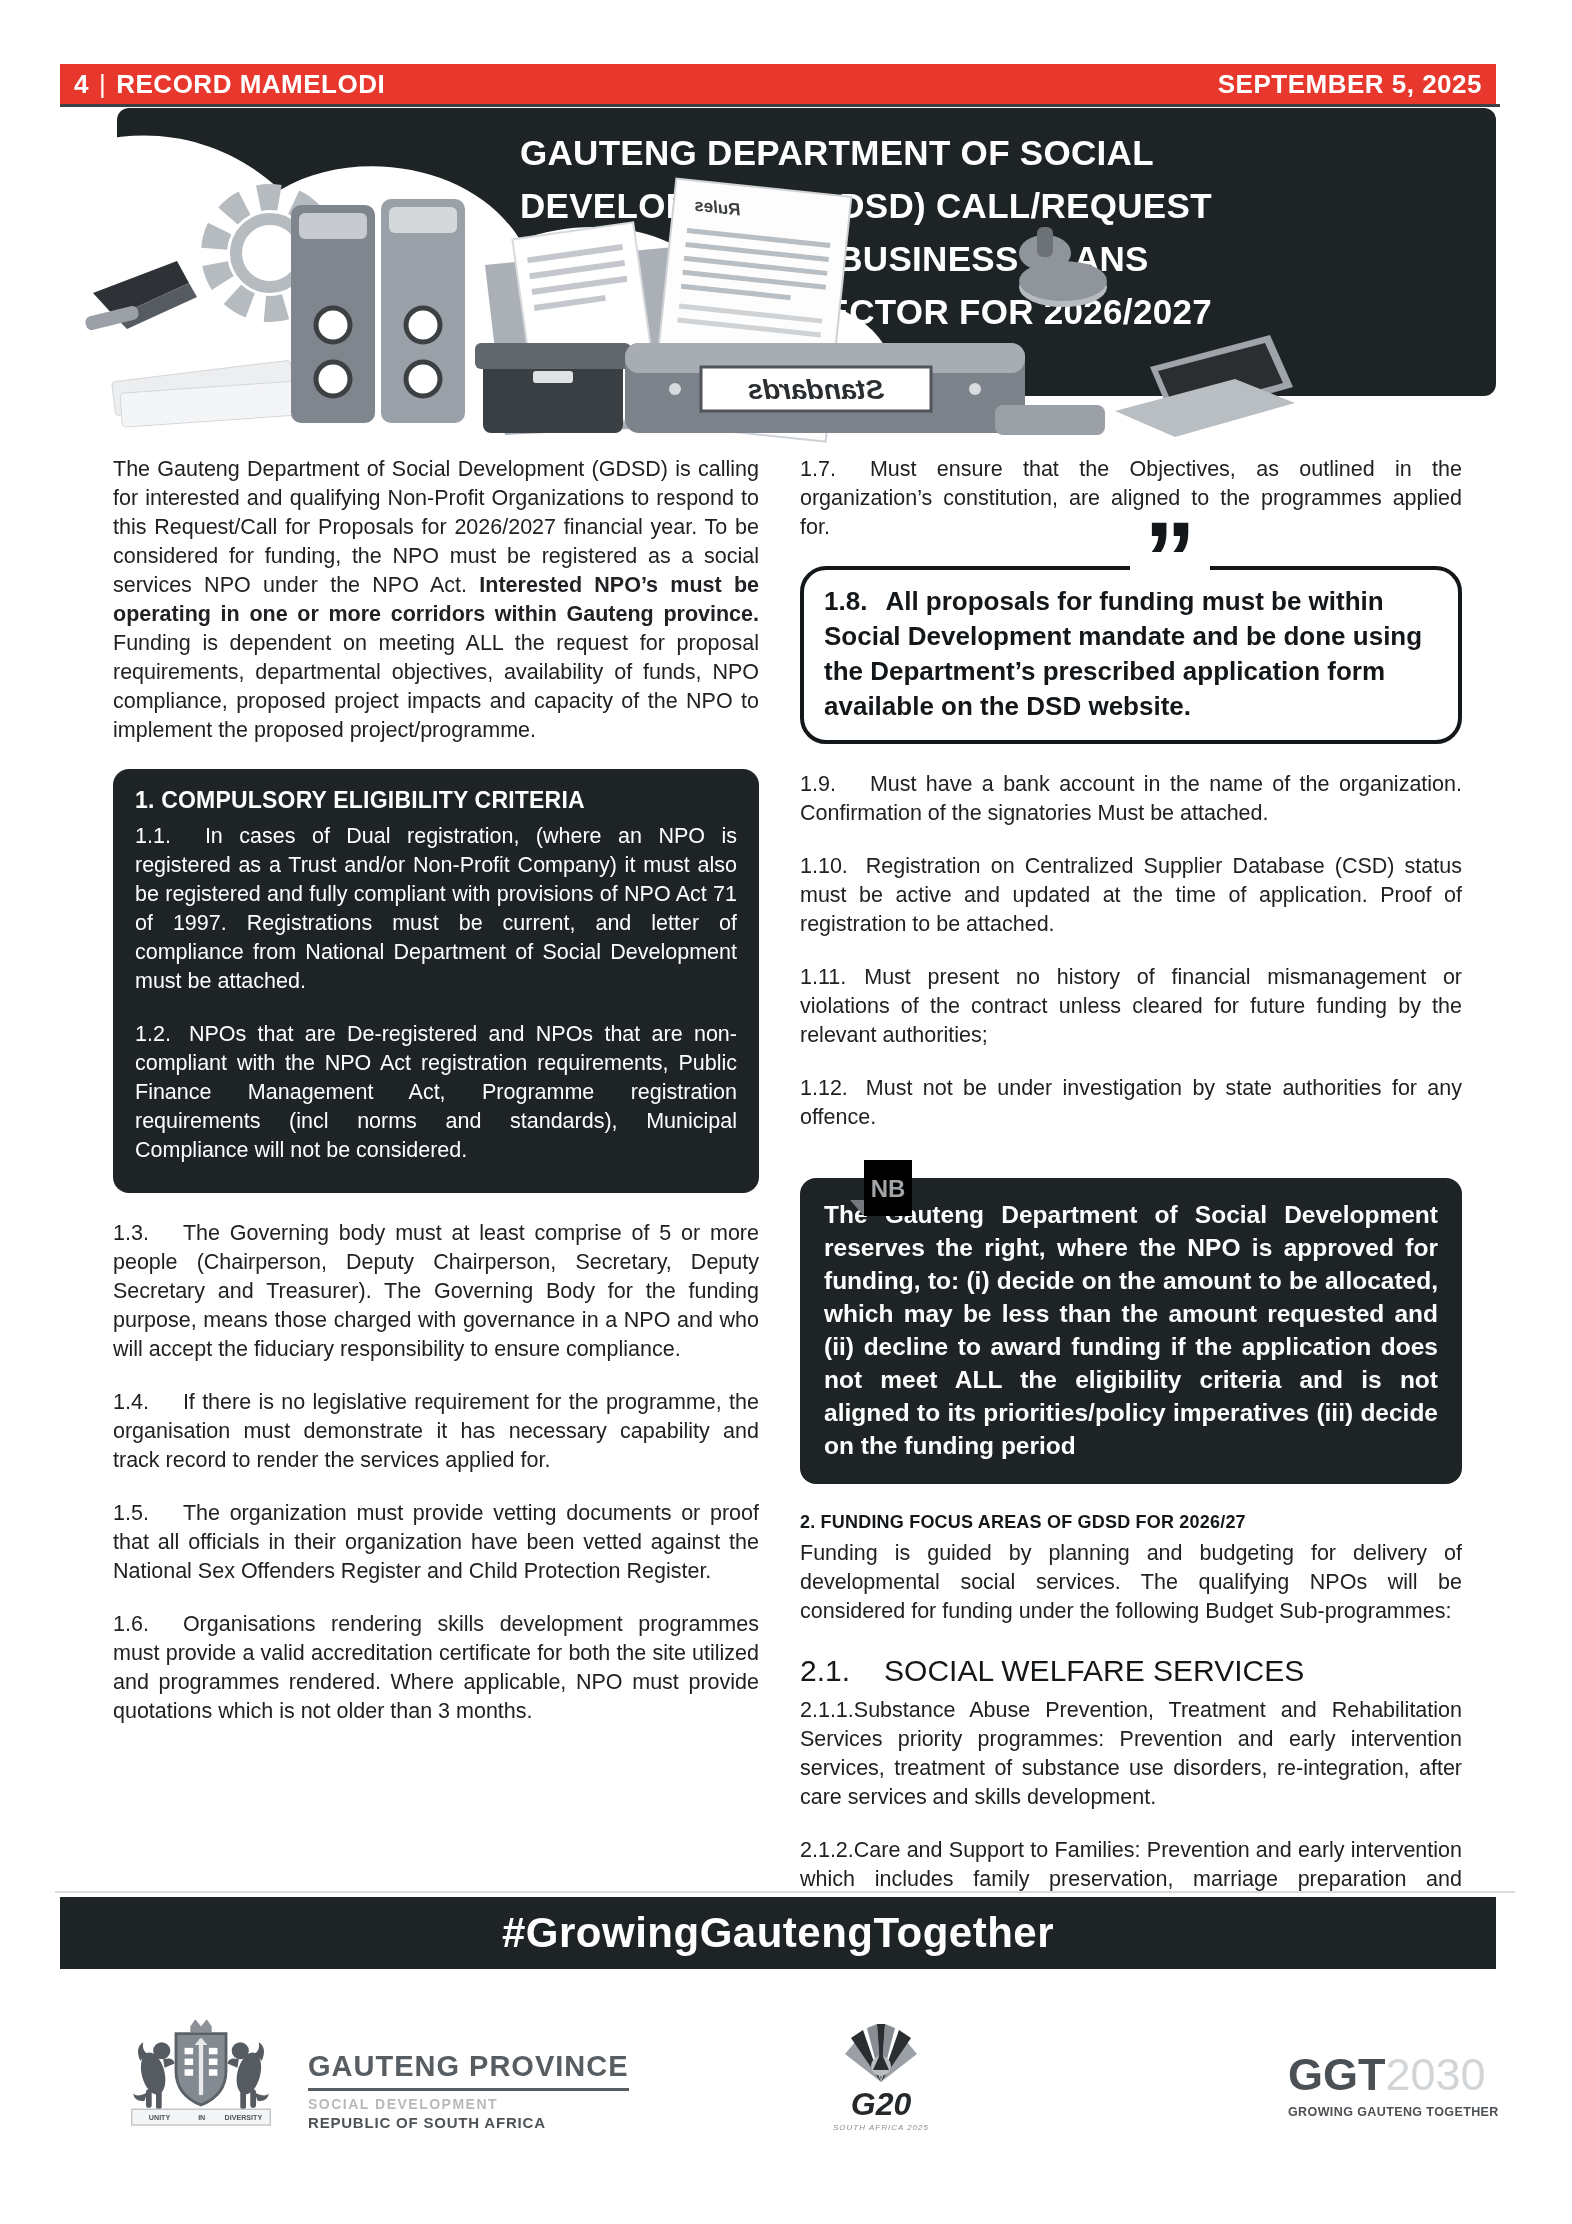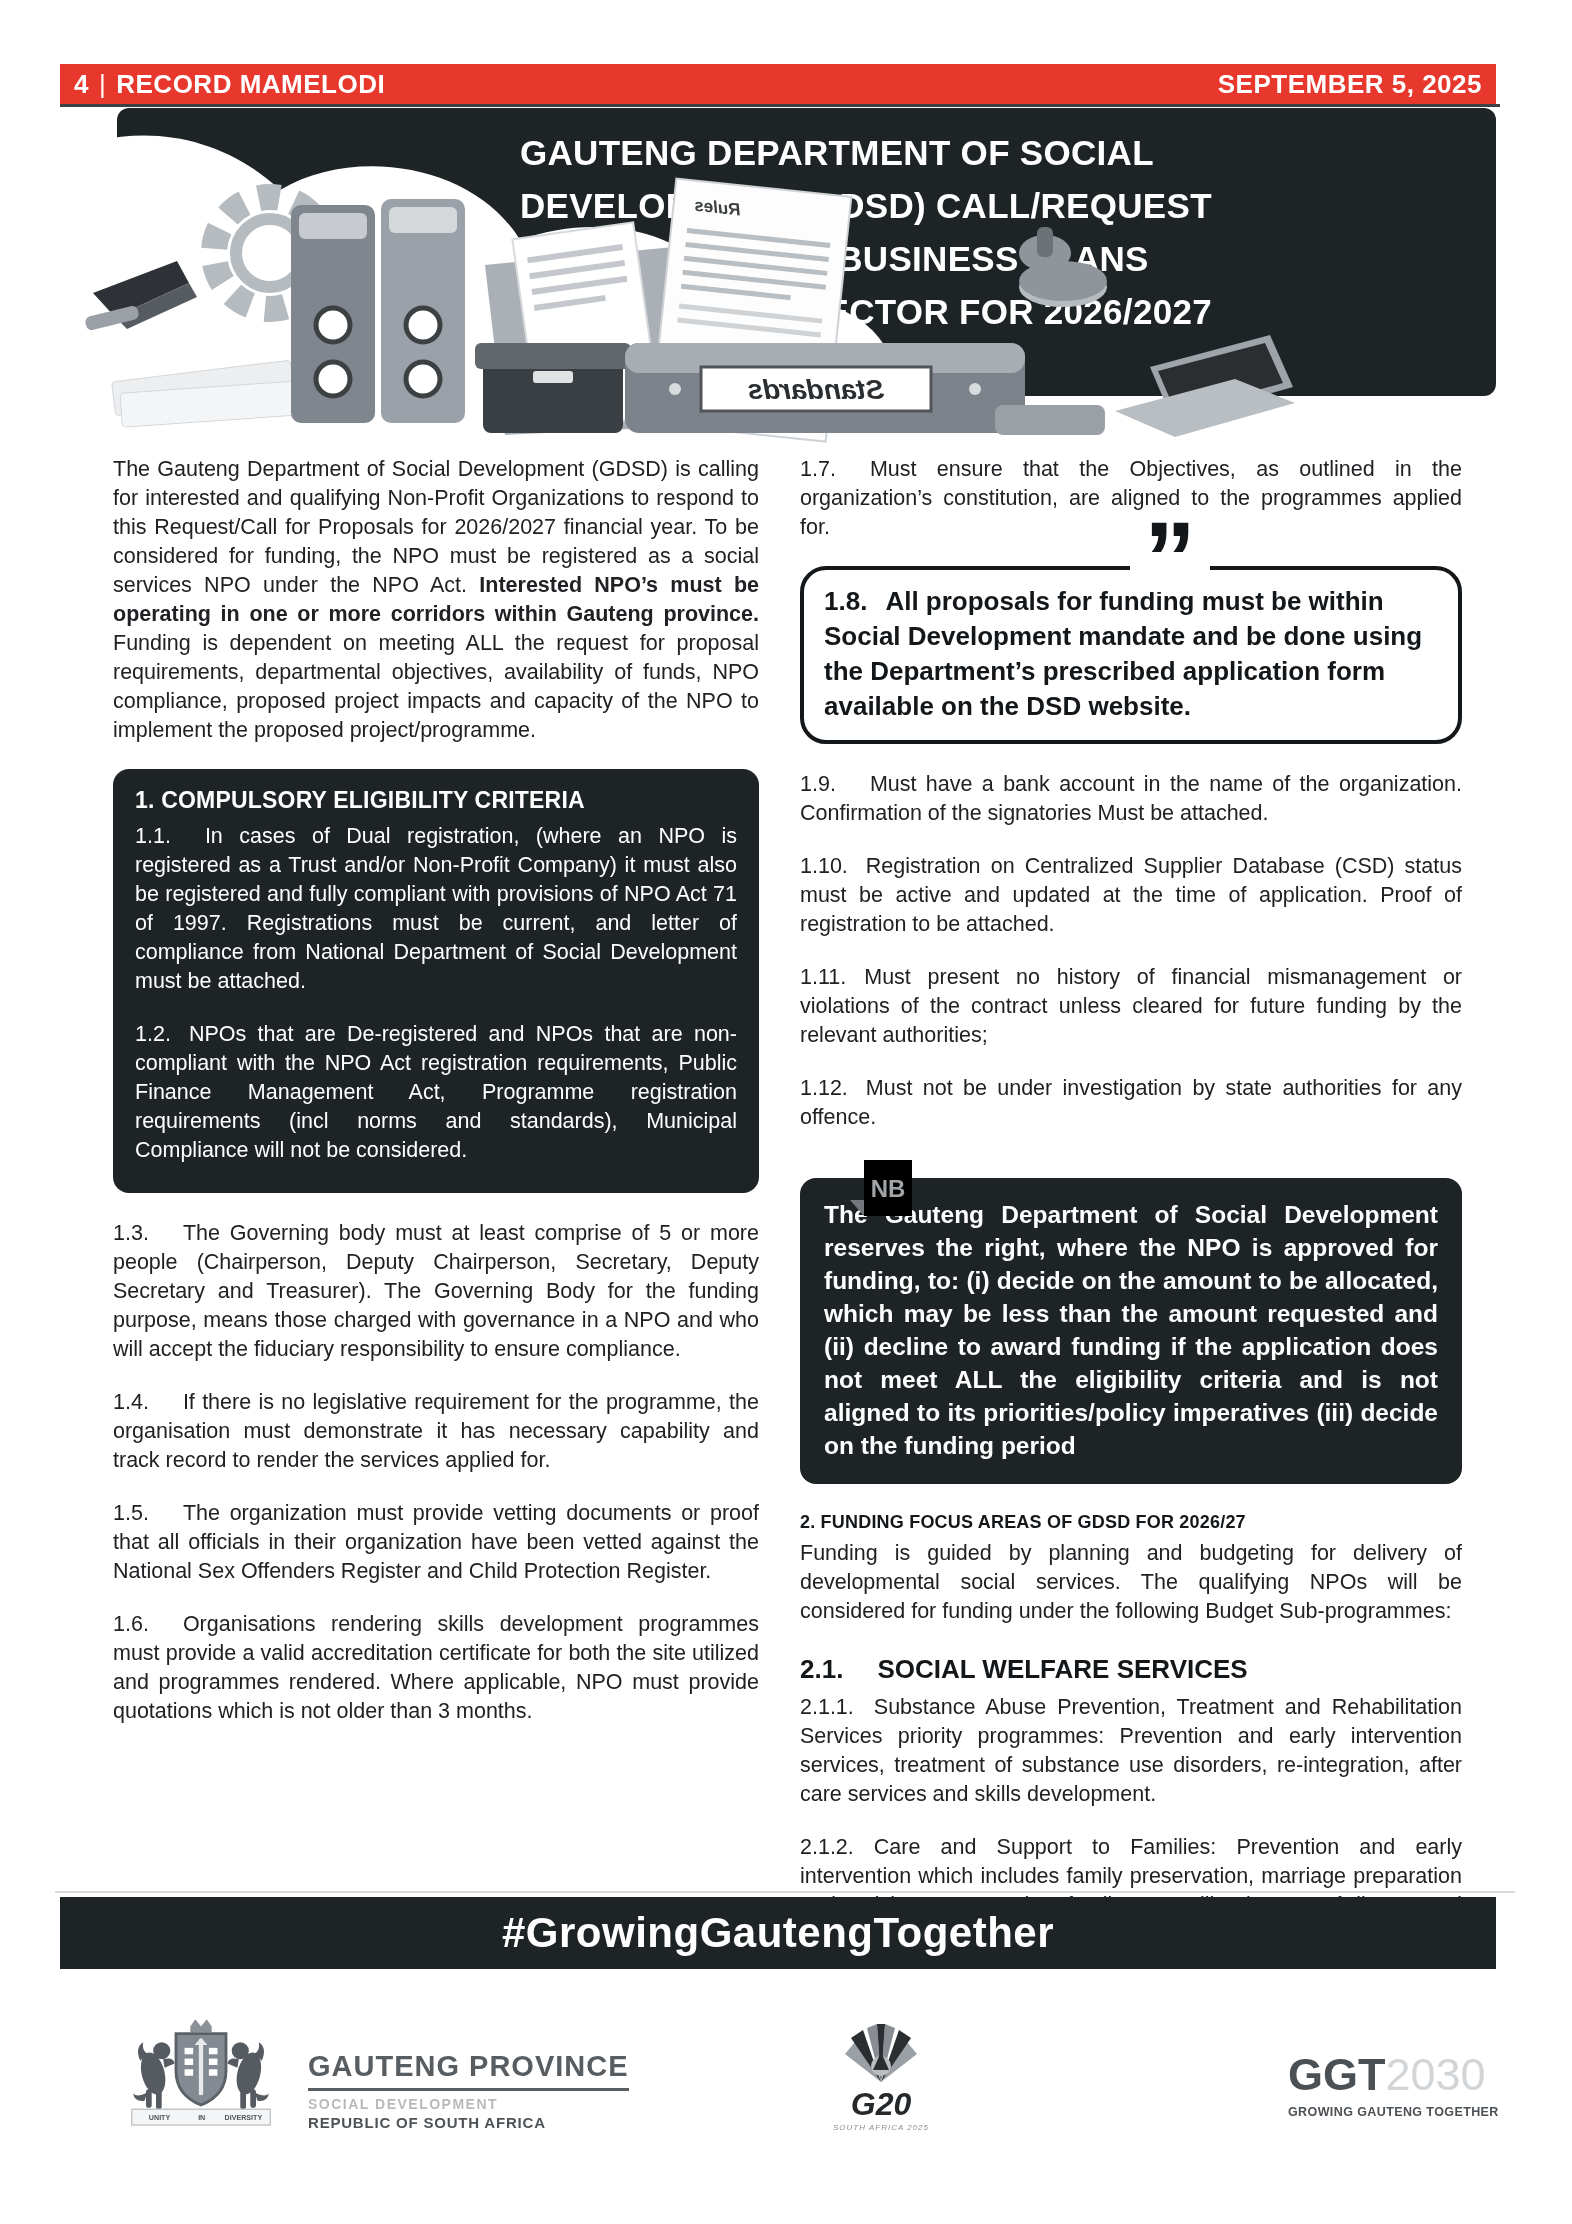--- a/index.html
+++ b/index.html
@@ -47,21 +47,21 @@
   .col{position:absolute; top:455px;}
   .col-left{left:113px; width:646px;}
   .col-right{left:800px; width:662px;}
   .par{
     font-size:21.5px; line-height:29px; text-align:justify;
     color:var(--ink); margin:0 0 24px;
   }
   .num{display:inline-block;}
   .gap-lg{margin-right:34px;}
   .gap-md{margin-right:18px;}
-  .gap-sm{margin-right:20px;}
+  .gap-sm{margin-right:0;}
   b.inlinebold{font-weight:bold;}
   
   .panel{
     background:var(--panel); color:#fff; border-radius:16px;
     padding:14px 22px 4px; margin:4px 0 26px;
   }
   .panel .par{color:#fff;}
   .panel-heading{
     font-size:23px; font-weight:bold; margin:4px 0 8px; letter-spacing:0.2px;
   }
@@ -93,21 +93,21 @@
   .nb-tab::before{
     content:""; position:absolute; left:-14px; bottom:0;
     border-style:solid; border-width:0 14px 16px 0;
     border-color:transparent #74787c transparent transparent;
   }
   .section-heading{
     font-size:18px; font-weight:bold; color:#14171a; margin:2px 0 6px;
     letter-spacing:0.2px;
   }
   .sub-heading{
-    font-size:26px; font-weight:bold; color:#14171a; margin:28px 0 8px;
+    font-size:30px; font-weight:normal; color:#14171a; margin:28px 0 8px;
   }
   .sub-heading .num{margin-right:34px;}
   
   .footer-rule{
     position:absolute; left:55px; top:1891px; width:1460px; height:2px;
     background:#d8dadc;
   }
   .footer-bar{
     position:absolute; left:60px; top:1897px; width:1436px; height:72px;
     background:var(--panel); color:#fff;

